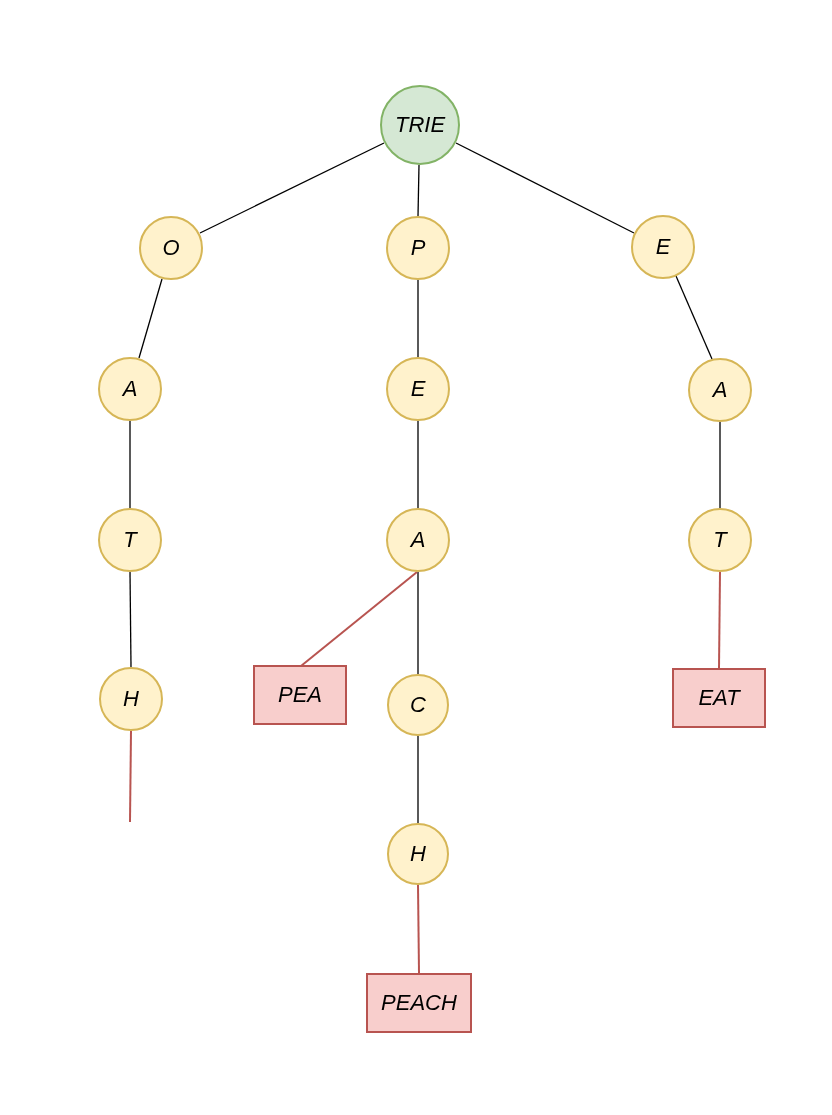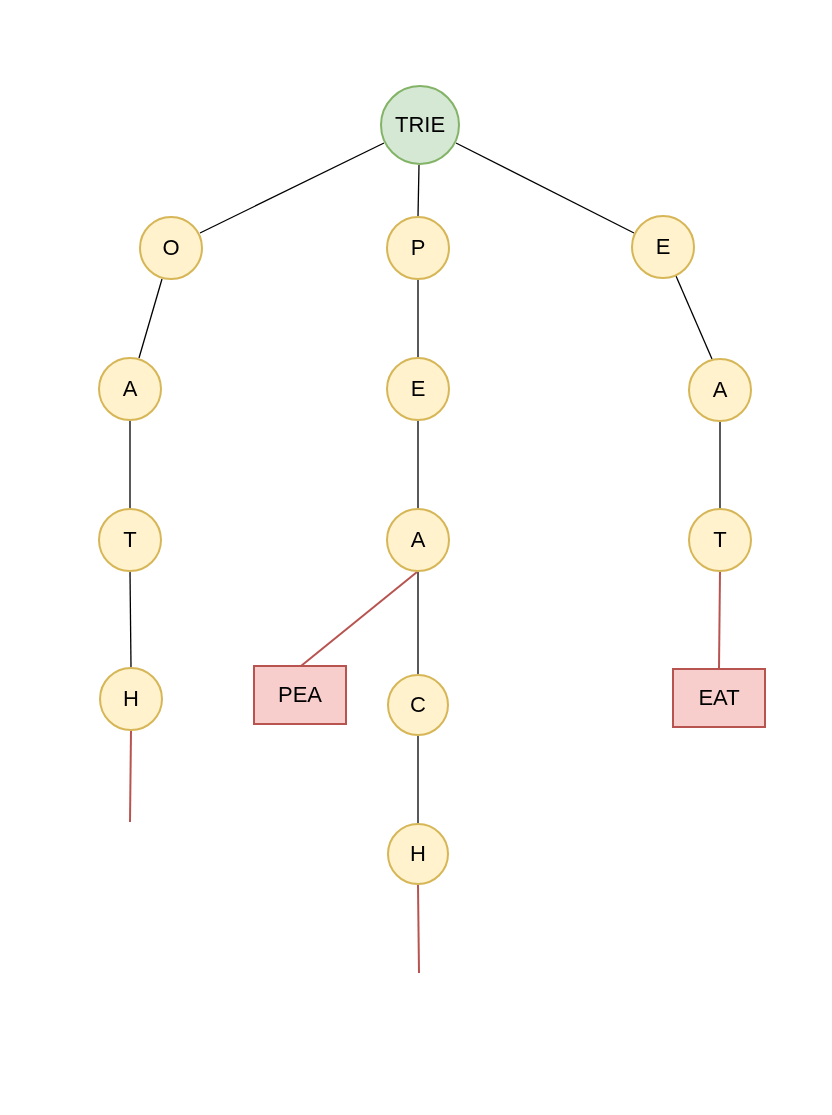--- a/index.html
+++ b/index.html
@@ -5,20 +5,21 @@
   * { margin: 0; padding: 0; box-sizing: border-box; }
   html, body { background: #ffffff; }
   body { font-family: "Liberation Sans", sans-serif; }
 
   .canvas {
     position: relative;
     width: 832px;
     height: 1115px;
     background: var(--background, #ffffff);
     overflow: hidden;
+    font-style: italic;
   }
 
   .edges { position: absolute; left: 0; top: 0; }
 
   .edge-branch { stroke: var(--branch-edge, #000000); stroke-width: 1.3; }
   .edge-word   { stroke: var(--word-edge, #b85450);  stroke-width: 2; }
 
   .node {
     position: absolute;
     display: flex;
@@ -113,14 +114,17 @@
   <div class="node circle letter-node" style="left:387px; top:823px; width:62px; height:62px;">
     <span>H</span>
   </div>
 
   <div class="node word-node" style="left:672px; top:668px; width:94px; height:60px;">
     <span>EAT</span>
   </div>
   <div class="node word-node" style="left:253px; top:665px; width:94px; height:60px;">
     <span>PEA</span>
   </div>
+  <div class="node word-node" style="left:366px; top:973px; width:106px; height:60px;">
+    <span>PEACH</span>
+  </div>
 
 </div>
 
 </body></html>

